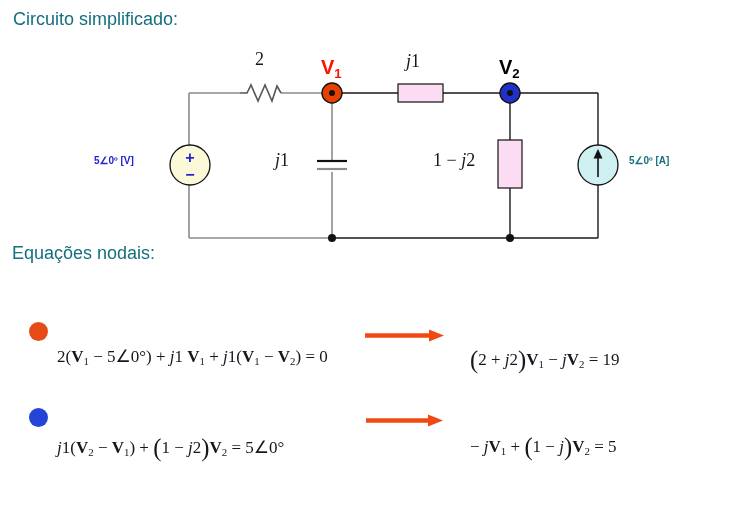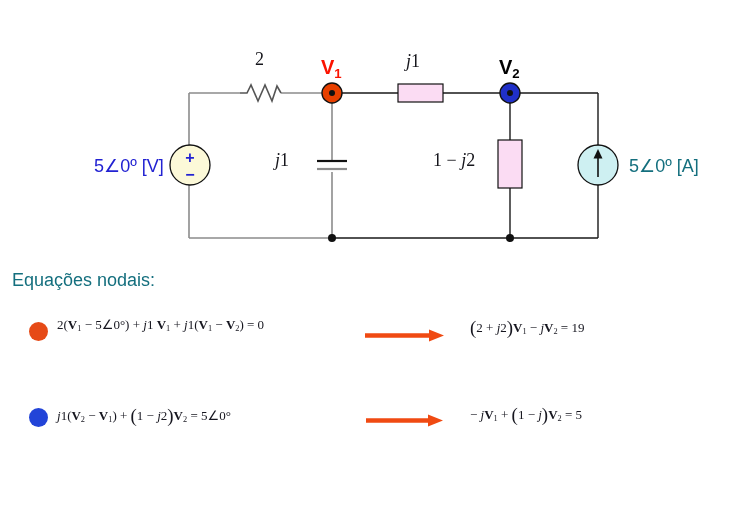--- a/index.html
+++ b/index.html
@@ -4,40 +4,41 @@
 <style>
   html,body{margin:0;padding:0;background:#fff;}
   .slide{position:relative;width:752px;height:506px;background:#ffffff;overflow:hidden;
          font-family:"Liberation Sans",sans-serif;}
   .heading{position:absolute;color:#146F7E;font-size:18px;white-space:nowrap;}
   .mlabel{position:absolute;font-family:"Liberation Serif",serif;font-size:18px;color:#16161c;white-space:nowrap;}
   .nodelabel{position:absolute;font-size:20px;font-weight:bold;white-space:nowrap;}
   .red{color:#FB1300;}
   .blue{color:#000000;}
   .teal{color:#146F7E;text-align:right;}
-  .slabel{position:absolute;font-size:18px;font-weight:normal;white-space:nowrap;}
-  .eq{position:absolute;font-family:"Liberation Serif",serif;font-size:13px;color:#16161f;
-      white-space:nowrap;line-height:1.25;}
+  .slabel{position:absolute;font-size:10px;font-weight:bold;white-space:nowrap;}
+  .eq{position:absolute;font-family:"Liberation Serif",serif;font-size:17px;color:#16161f;
+      white-space:nowrap;line-height:1.25;margin-top:29px;}
   .b{font-weight:bold;}
   .i{font-style:italic;}
   .sub{font-size:0.64em;vertical-align:-0.27em;}
   .nsub{font-size:0.66em;vertical-align:-0.33em;}
   .bigp{font-size:1.45em;vertical-align:-0.13em;}
   .bullet{position:absolute;width:19px;height:19px;border-radius:50%;}
   .bullet1{background:#E64A17;}
   .bullet2{background:#2244D8;}
   .arrow{position:absolute;}
   svg.circuit{position:absolute;left:0;top:40px;}
   svg text{font-family:"Liberation Sans",sans-serif;}
 </style>
 </head>
 <body>
 
 <div class="slide">
 
+  <div class="heading" style="left:13px;top:9px">Circuito simplificado:</div>
 
   <svg class="circuit" width="752" height="212" viewBox="0 40 752 212">
 
     <g fill="none">
       <path stroke="#8C8C8C" stroke-width="1.6" d="M189,93 H240 M189,93 V145 M189,185 V238 M189,238 H332 M281,93 H322 M332,103 V161 M332,172 V238"></path>
     </g>
 
     <g fill="none">
       <path stroke="#1a1a1a" stroke-width="1.4" d="M342,93 H398 M443,93 H500 M520,93 H598 M598,93 V145 M598,185 V238 M332,238 H598 M510,103 V140 M510,188 V238"></path>
     </g>
@@ -79,21 +80,21 @@
 
   <div class="mlabel" style="left:255px;top:49px">2</div>
   <div class="nodelabel red" style="left:321px;top:56px"><span>V</span><span class="nsub">1</span></div>
   <div class="mlabel" style="left:406px;top:51px"><span class="i">j</span><span>1</span></div>
   <div class="nodelabel blue" style="left:499px;top:56px"><span>V</span><span class="nsub">2</span></div>
   <div class="slabel" style="left:94px;top:155px;color:#2222D2">5∠0º [V]</div>
   <div class="mlabel" style="left:275px;top:150px"><span class="i">j</span><span>1</span></div>
   <div class="mlabel" style="left:433px;top:150px"><span>1 − </span><span class="i">j</span><span>2</span></div>
   <div class="slabel teal" style="left:629px;top:155px">5∠0º [A]</div>
 
-  <div class="heading" style="left:12px;top:270px">Equações nodais:</div>
+  <div class="heading" style="left:12px;top:243px">Equações nodais:</div>
 
   <div class="bullet bullet1" style="left:29px;top:322px"></div>
   <div class="eq" style="left:57px;top:317px"><span>2(</span><span class="b">V</span><span class="sub">1</span><span> − 5∠0°</span><span>) + </span><span class="i">j</span><span>1 </span><span class="b">V</span><span class="sub">1</span><span>  + </span><span class="i">j</span><span>1(</span><span class="b">V</span><span class="sub">1</span><span> − </span><span class="b">V</span><span class="sub">2</span><span>) = 0</span></div>
   <svg class="arrow" style="left:365px;top:329px" width="80" height="13">
     <line x1="0" y1="6.5" x2="66" y2="6.5" stroke="#F04A12" stroke-width="4.5"></line>
     <polygon points="64,0.5 79,6.5 64,12.5" fill="#F04A12"></polygon>
   </svg>
   <div class="eq" style="left:470px;top:316px"><span class="bigp">(</span><span>2 + </span><span class="i">j</span><span>2</span><span class="bigp">)</span><span class="b">V</span><span class="sub">1</span><span> − </span><span class="i">j</span><span class="b">V</span><span class="sub">2</span><span> = 19</span></div>
 
   <div class="bullet bullet2" style="left:29px;top:408px"></div>

